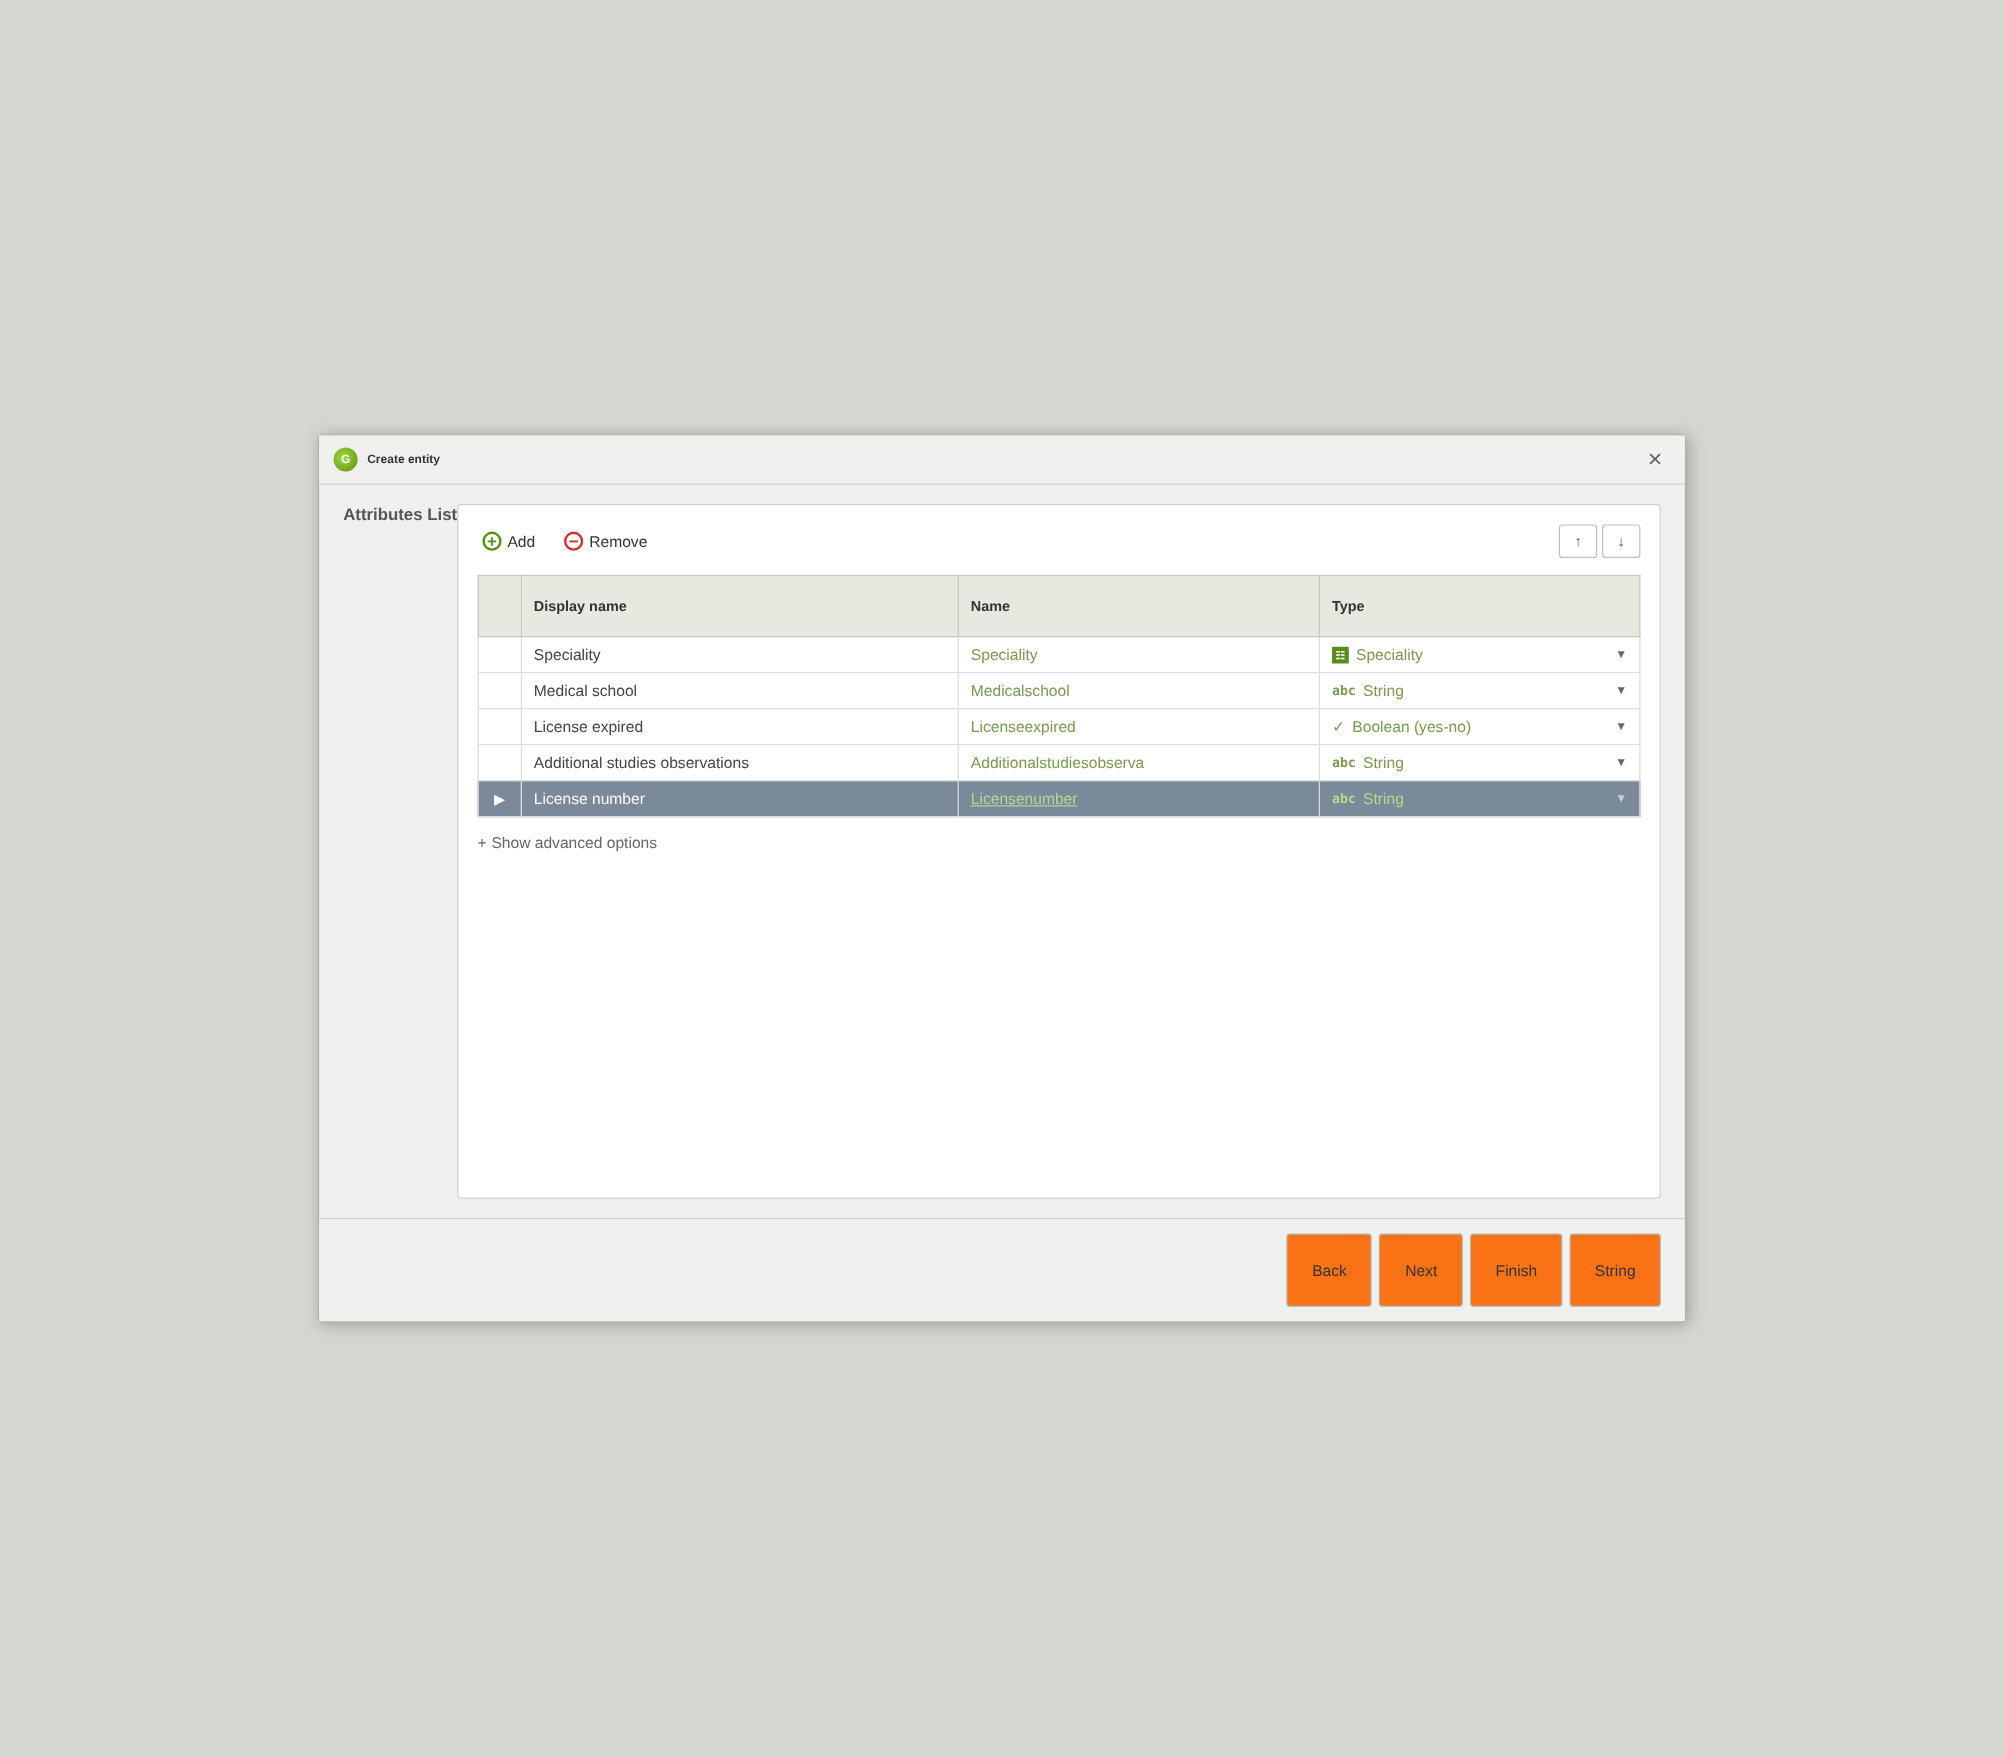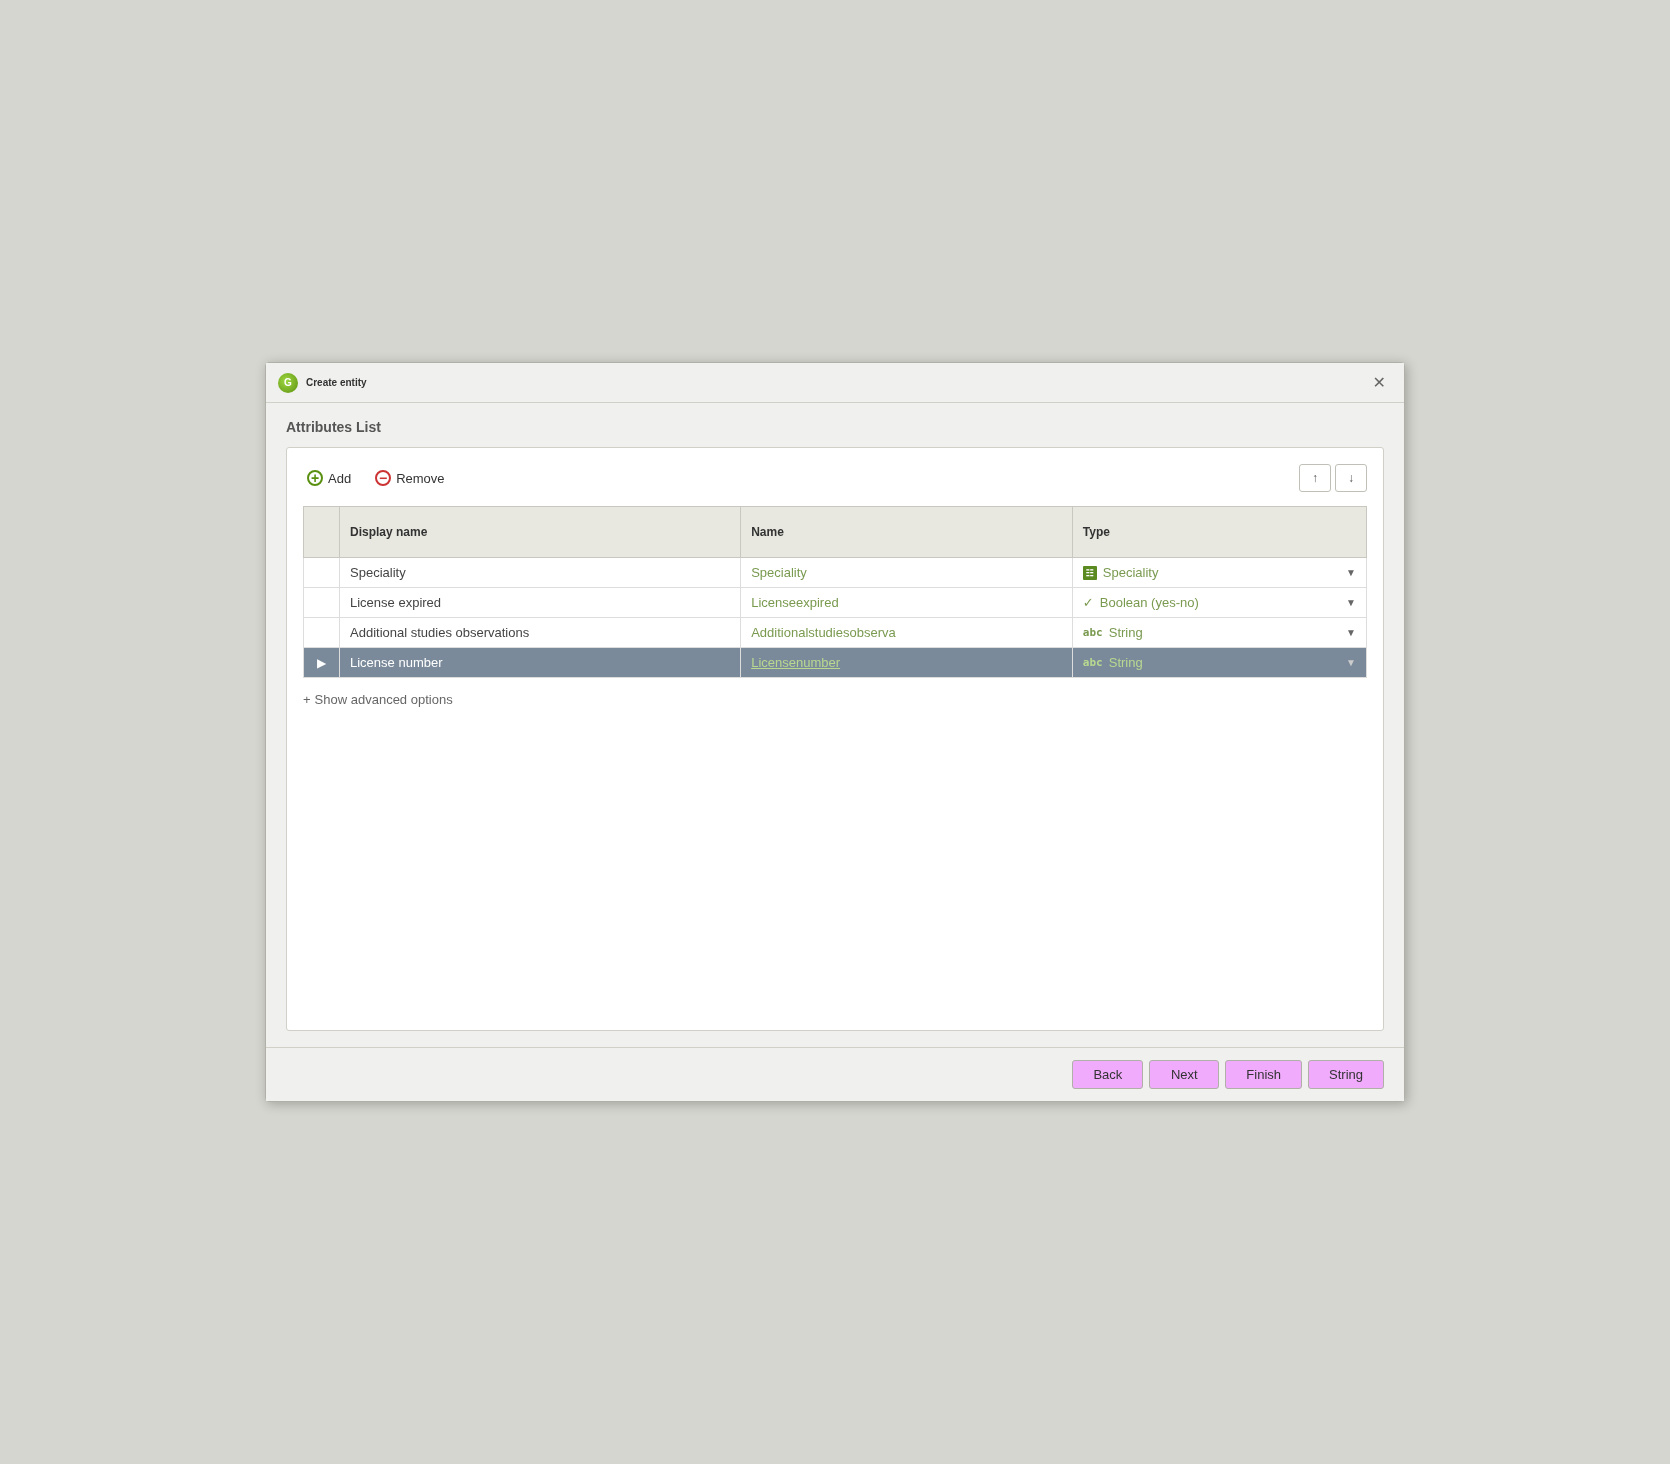--- a/index.html
+++ b/index.html
@@ -61,21 +61,21 @@
       cursor: pointer;
       font-size: 16px;
       color: #666;
       padding: 2px 6px;
       border-radius: 2px;
     }
     .content {
       flex: 1;
       padding: 16px 20px;
       display: flex;
-      flex-direction: column;
+      flex-direction: row;
     }
     .section-title {
       font-size: 14px;
       font-weight: bold;
       color: #555;
       margin-bottom: 12px;
     }
     .panel {
       background: white;
       border: 1px solid #d0d0c8;
@@ -246,24 +246,24 @@
     }
     .footer {
       display: flex;
       justify-content: flex-end;
       gap: 6px;
       padding: 12px 20px;
       background: #f0f0ee;
       border-top: 1px solid #d0d0c8;
     }
     .footer-btn {
-      background: #f0abfc;
+      background: #f97316;
       border: 1px solid #b0b0a8;
       border-radius: 3px;
-      padding: 6px 20px;
+      padding: 22px 20px;
       font-size: 13px;
       cursor: pointer;
       color: #333;
       min-width: 70px;
       text-align: center;
     }
   </style>
 </head>
 <body>
 
@@ -318,20 +318,34 @@
                   <div class="type-inner">
                     <div class="type-icon-speciality">☷</div>
                     <span class="type-label">Speciality</span>
                   </div>
                   <span class="dropdown-arrow">▼</span>
                 </div>
               </td>
             </tr>
             <tr>
               <td class="row-selector"></td>
+              <td class="display-name">Medical school</td>
+              <td class="name-col">Medicalschool</td>
+              <td>
+                <div class="type-cell">
+                  <div class="type-inner">
+                    <span class="type-icon-string">abc</span>
+                    <span class="type-label">String</span>
+                  </div>
+                  <span class="dropdown-arrow">▼</span>
+                </div>
+              </td>
+            </tr>
+            <tr>
+              <td class="row-selector"></td>
               <td class="display-name">License expired</td>
               <td class="name-col">Licenseexpired</td>
               <td>
                 <div class="type-cell">
                   <div class="type-inner">
                     <span class="type-icon-boolean">✓</span>
                     <span class="type-label">Boolean (yes-no)</span>
                   </div>
                   <span class="dropdown-arrow">▼</span>
                 </div>

